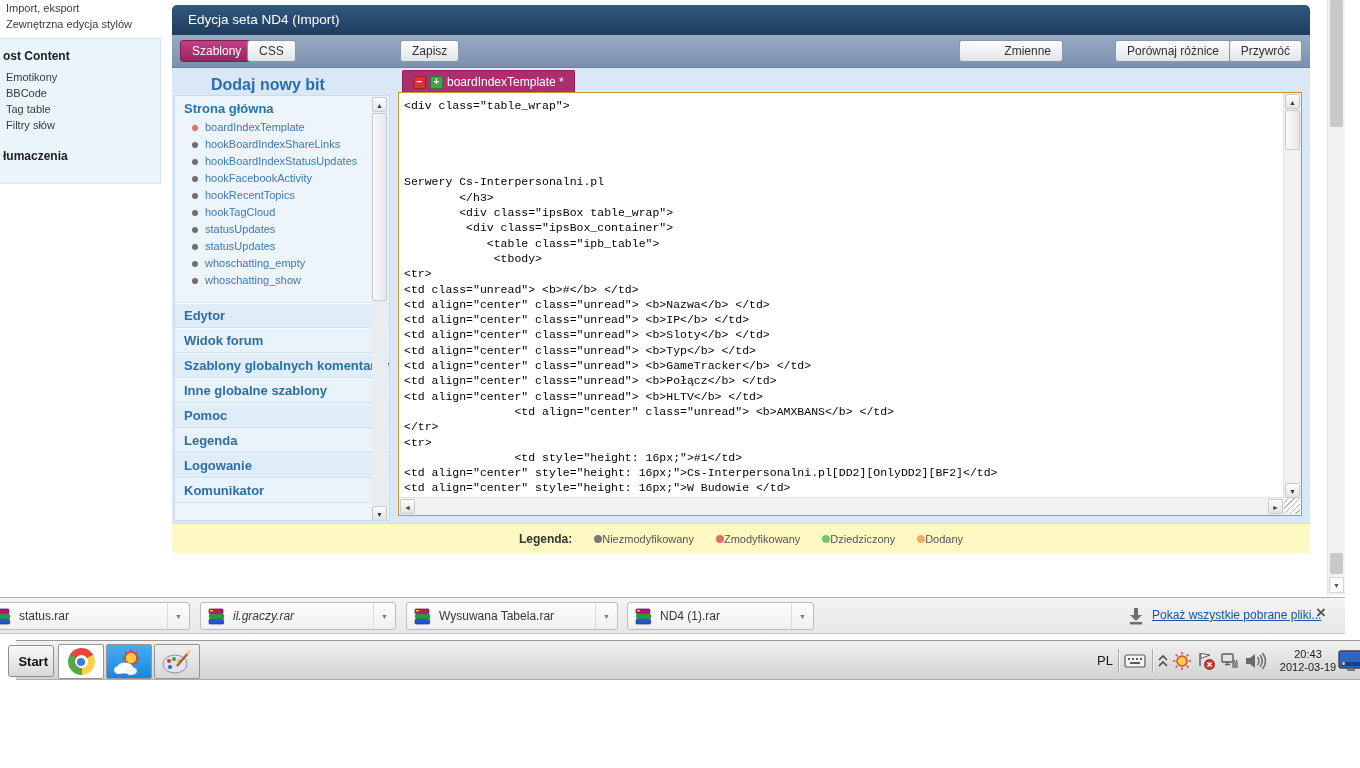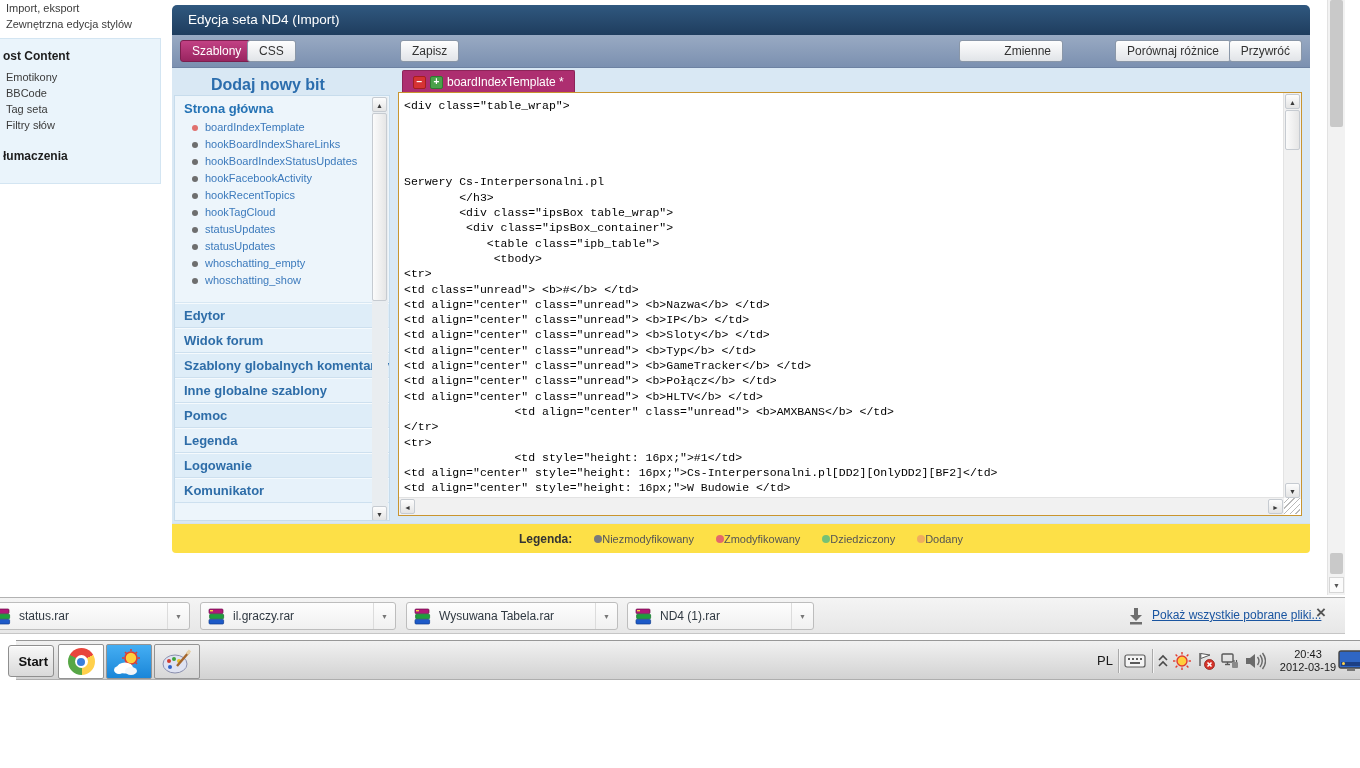--- a/index.html
+++ b/index.html
@@ -65,39 +65,39 @@
         font-family:"Liberation Mono",monospace;font-size:11.5px;line-height:15.3px;white-space:pre;color:#000;}
   #ed-vsb{right:0;top:0;width:17px;height:406px;background:#f1f1f1;border-left:1px solid #e3e3e3;}
   #ed-vsb-up{left:1px;top:1px;} #ed-vsb-down{left:1px;bottom:1px;}
   #ed-vsb-thumb{left:1px;top:17px;width:15px;height:40px;}
   #ed-hsb{left:0;bottom:0;height:17px;right:17px;background:#f1f1f1;border-top:1px solid #e3e3e3;}
   #ed-hsb-left{left:1px;top:1px;} #ed-hsb-right{right:1px;top:1px;}
   #ed-grip{position:absolute;right:1px;bottom:1px;width:16px;height:16px;
            background:repeating-linear-gradient(135deg,#fff 0 3px,#b9b9b9 3px 4px);}
 
   
-  #legendbar{height:29px;background:#fde047;border-top:1px solid #d5e2ee;display:flex;align-items:center;
+  #legendbar{height:29px;background:#fef9c3;border-top:1px solid #d5e2ee;display:flex;align-items:center;
              justify-content:center;gap:22px;font-size:11px;color:#555;border-radius:0 0 4px 4px;}
   #legend-label{font-weight:bold;font-size:12px;color:#333;}
   .leg{display:flex;align-items:center;}
   .dot8{width:8px;height:8px;border-radius:50%;display:inline-block;}
 
   
   #pagesb{left:1327px;top:0;width:17px;height:595px;background:#f2f2f2;border-left:1px solid #e2e2e2;}
   #pagesb-thumb{position:absolute;left:2px;top:0;width:13px;height:127px;background:#c9c9c9;border-radius:2px;}
   #pagesb-block{position:absolute;left:2px;top:553px;width:13px;height:21px;background:#c9c9c9;border-radius:2px;}
   #pagesb-down{position:absolute;left:1px;top:577px;width:15px;height:16px;background:#fbfbfb;border:1px solid #d6d6d6;
                font-size:7px;color:#555;text-align:center;line-height:15px;box-sizing:border-box;cursor:pointer;}
 
   
   #shelf{left:0;top:597px;width:1345px;height:37px;background:linear-gradient(#f4f4f4,#e7e7e7);
          border-top:1px solid #b2b2b2;border-bottom:1px solid #c6c6c6;box-sizing:border-box;}
   .dl{position:absolute;top:4px;height:28px;background:linear-gradient(#fdfdfd,#f0f0f0);border:1px solid #bdbdbd;
       border-radius:3px;display:flex;align-items:center;box-sizing:border-box;cursor:pointer;}
-  #dl0{left:-14px;width:204px;} #dl1{left:200px;width:196px;} #dl2{left:406px;width:212px;} #dl3{left:627px;width:187px;}
+  #dl0{left:-14px;width:204px;} #dl1{left:200px;width:196px;font-style:italic;} #dl2{left:406px;width:212px;} #dl3{left:627px;width:187px;}
   .dl-ico{margin-left:7px;flex:0 0 auto;}
   .dl-label{font-size:12px;color:#303942;margin-left:8px;flex:1;white-space:nowrap;overflow:hidden;}
   .dl-caret{border-left:1px solid #dcdcdc;height:26px;display:flex;align-items:center;padding:0 7px;color:#777;font-size:7px;cursor:pointer;}
   #shelf-dlicon{position:absolute;left:1128px;top:9px;}
   #shelf-showall{position:absolute;left:1152px;top:10px;font-size:12px;color:#1a55a0;text-decoration:underline;cursor:pointer;white-space:nowrap;}
   #shelf-close{position:absolute;left:1316px;top:5px;font-size:17px;font-weight:bold;color:#545454;cursor:pointer;}
 
   
   #taskbar{left:16px;top:640px;width:1360px;height:40px;background:linear-gradient(#f1f1f1,#d2d2d2);
            border-top:1px solid #979797;border-bottom:1px solid #aeaeae;box-sizing:border-box;}
@@ -123,21 +123,21 @@
 
 <div id="stage">
 
   <div id="admin-side" class="abs">
     <div class="side-link">Import, eksport</div>
     <div class="side-link">Zewnętrzna edycja stylów</div>
     <div id="side-box">
       <div class="side-title">ost Content</div>
       <div class="side-link">Emotikony</div>
       <div class="side-link">BBCode</div>
-      <div class="side-link">Tag seta</div>
+      <div class="side-link">Tag table</div>
       <div class="side-link">Filtry słów</div>
       <div class="side-title second">łumaczenia</div>
     </div>
   </div>
 
   <div id="win" class="abs">
     <div id="titlebar">Edycja seta ND4 (Import)</div>
 
     <div id="toolbar">
       <div class="tbtn pink" id="btn-templates">Szablony</div>

